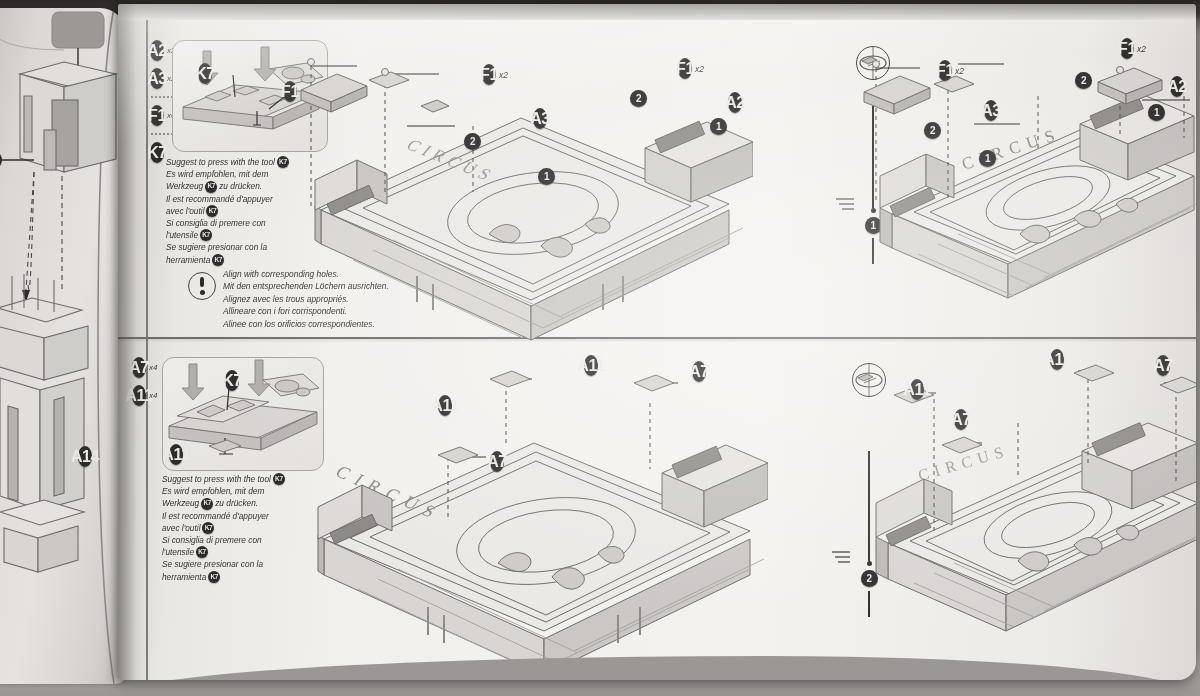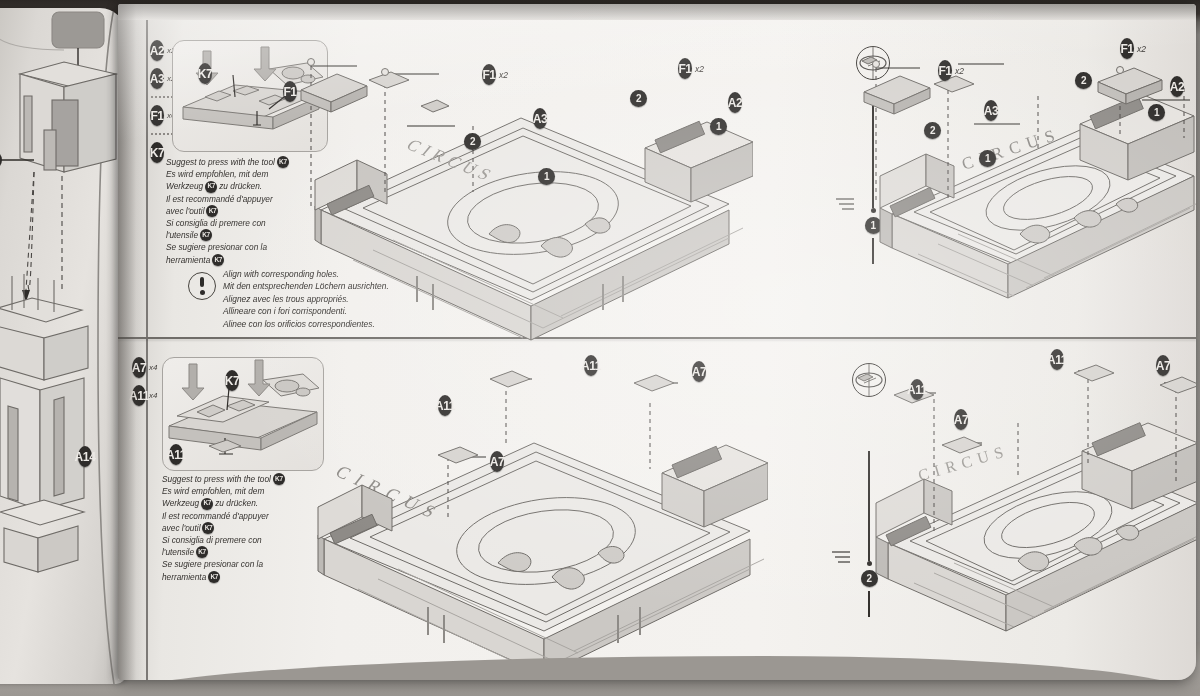--- a/index.html
+++ b/index.html
@@ -70,21 +70,21 @@
   .rail{
     position:absolute;top:0;bottom:0;width:2px;background:#7c7976;
   }
 
   
   .bill{position:absolute;display:flex;flex-direction:column;gap:7px;align-items:flex-start;}
   .billrow{display:flex;align-items:center;gap:3px;}
   .chip{
     width:14px;height:21px;border-radius:50%;
     background:#2e2c2a;color:#ece9e5;
-    font-size:12px;font-weight:bold;letter-spacing:-.4px;
+    font-size:16px;font-weight:bold;letter-spacing:-.4px;
     display:flex;align-items:center;justify-content:center;
     box-shadow:0 1px 1px rgba(0,0,0,.3);
   }
   .chip.num{width:17px;height:17px;font-size:10px;}
   .qty{font-size:8px;color:#45423f;font-style:italic;}
   .dashline{
     width:30px;height:0;border-top:2px dotted #8b8783;margin-left:1px;
   }
 
   

